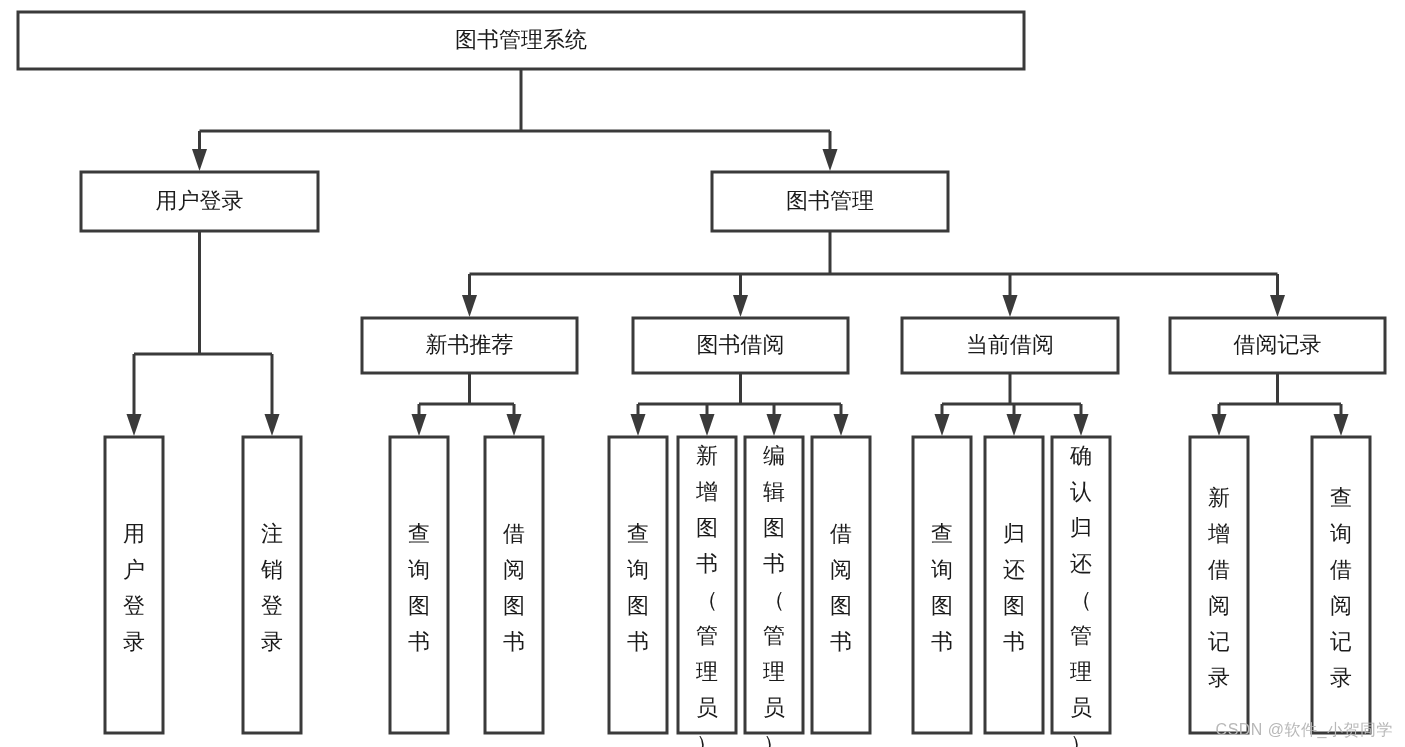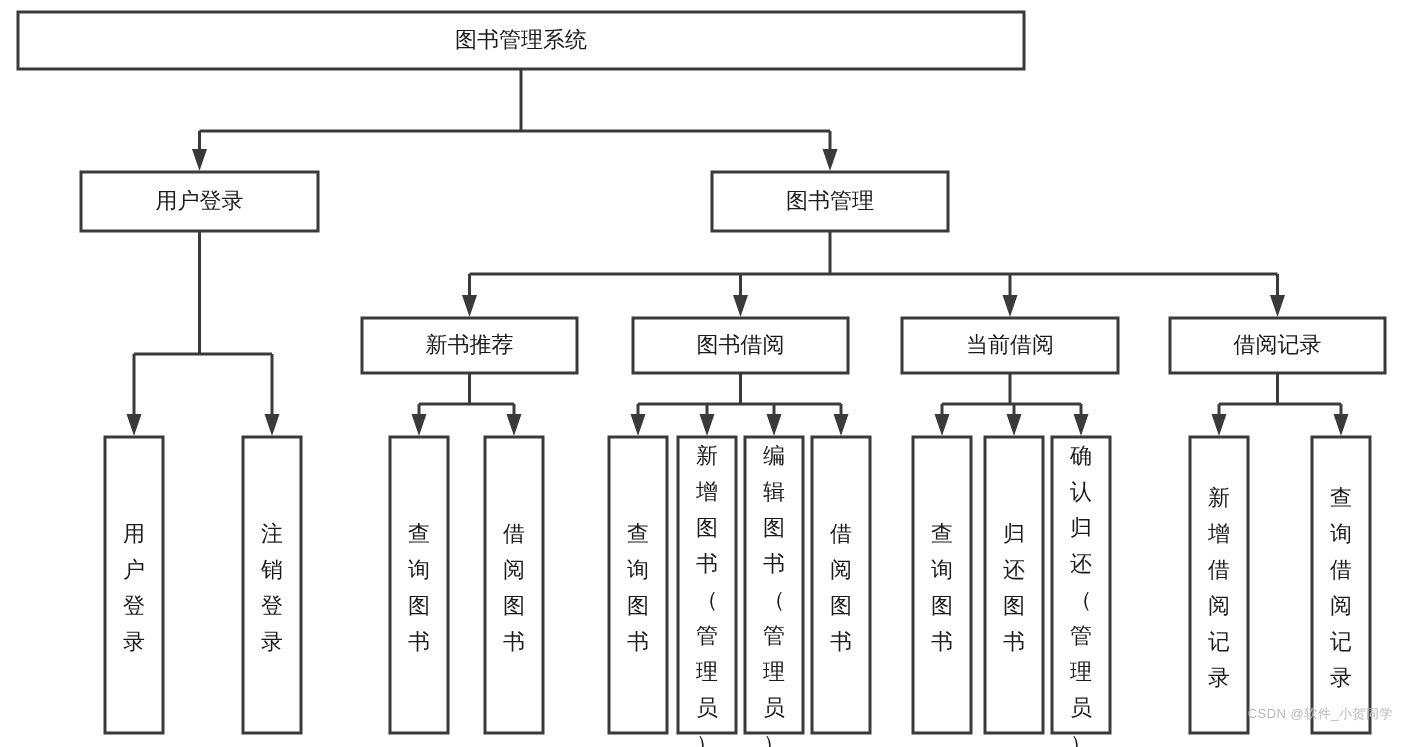--- a/index.html
+++ b/index.html
@@ -49,23 +49,23 @@
   }
   .node-label-vertical {
     font-family: "Liberation Sans", "DejaVu Sans", sans-serif;
     font-size: 22px;
     fill: #1a1a1a;
     text-anchor: middle;
   }
   .watermark-text {
     position: absolute;
     right: 12px;
-    bottom: 24px;
-    font-family: "Liberation Sans", "DejaVu Sans", sans-serif;
-    font-size: 13px;
+    bottom: 6px;
+    font-family: "Liberation Sans", "DejaVu Sans", sans-serif;
+    font-size: 16px;
     color: #b8b8b8;
     white-space: nowrap;
     letter-spacing: 0.5px;
     pointer-events: none;
     margin-top: 48px;
   }
 </style>
 </head>
 <body>
 

